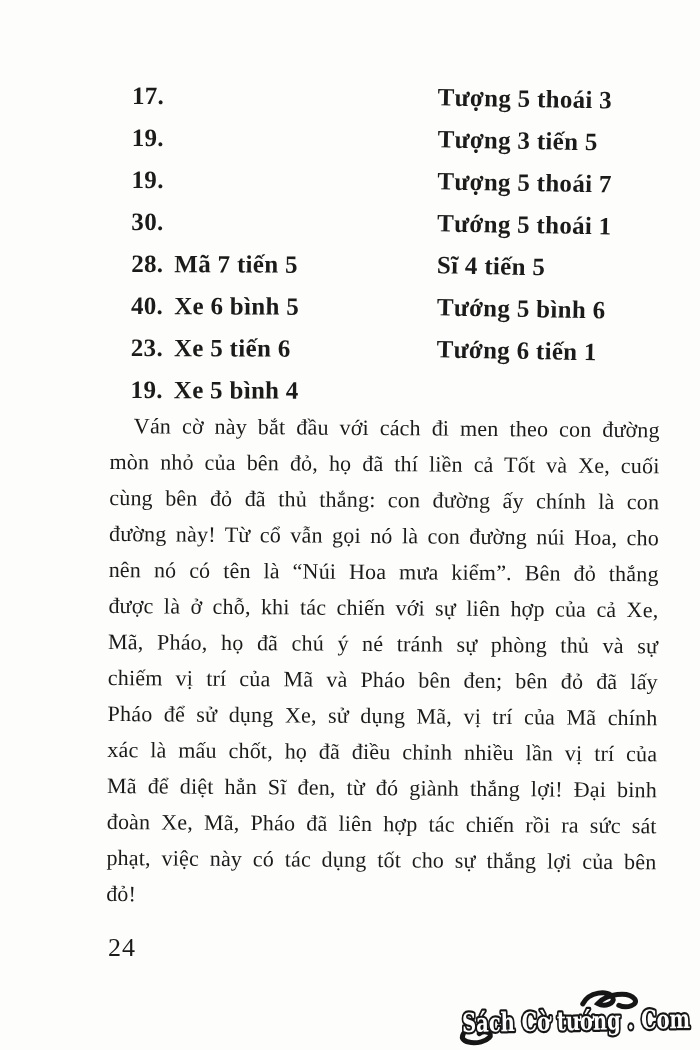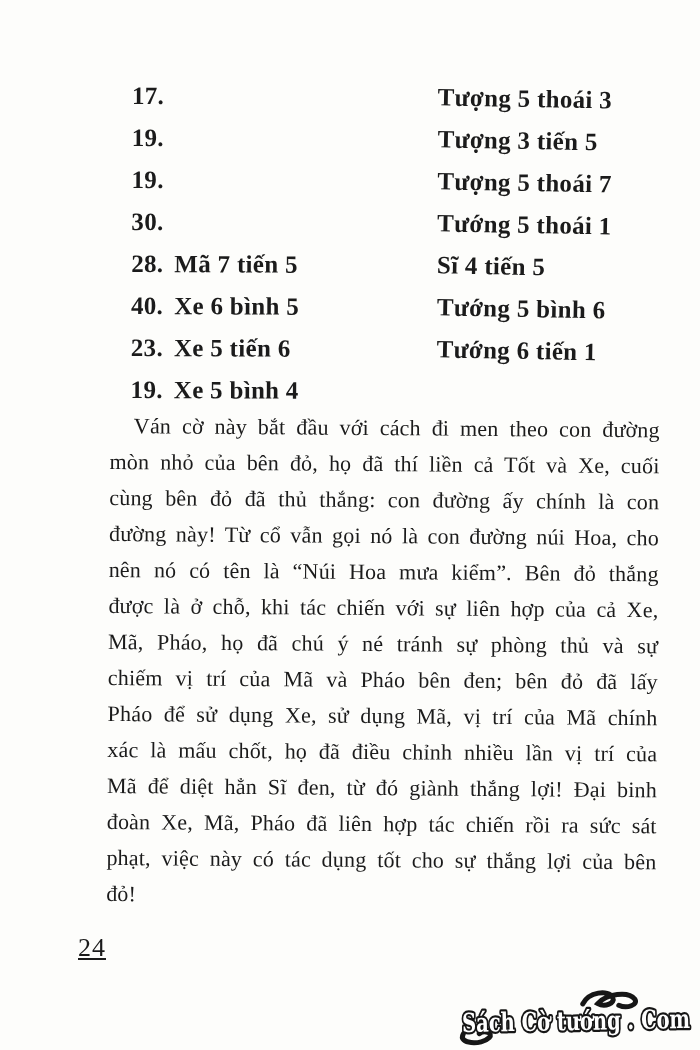--- a/index.html
+++ b/index.html
@@ -57,25 +57,24 @@
     text-align-last: justify;
     text-justify: inter-word;
     white-space: normal;
   }
   .pline.first { text-indent: 24px; }
   .pline.last { text-align-last: left; }
 
   
   .page-num {
     position: absolute;
-    left: 78px;
+    left: 108px;
     top: 933px;
     font-size: 26px;
     letter-spacing: 1px;
-    text-decoration: underline;
   }
 
   
   .watermark {
     position: absolute;
     left: 455px;
     top: 988px;
     width: 242px;
     height: 58px;
     transform: rotate(-1deg);

